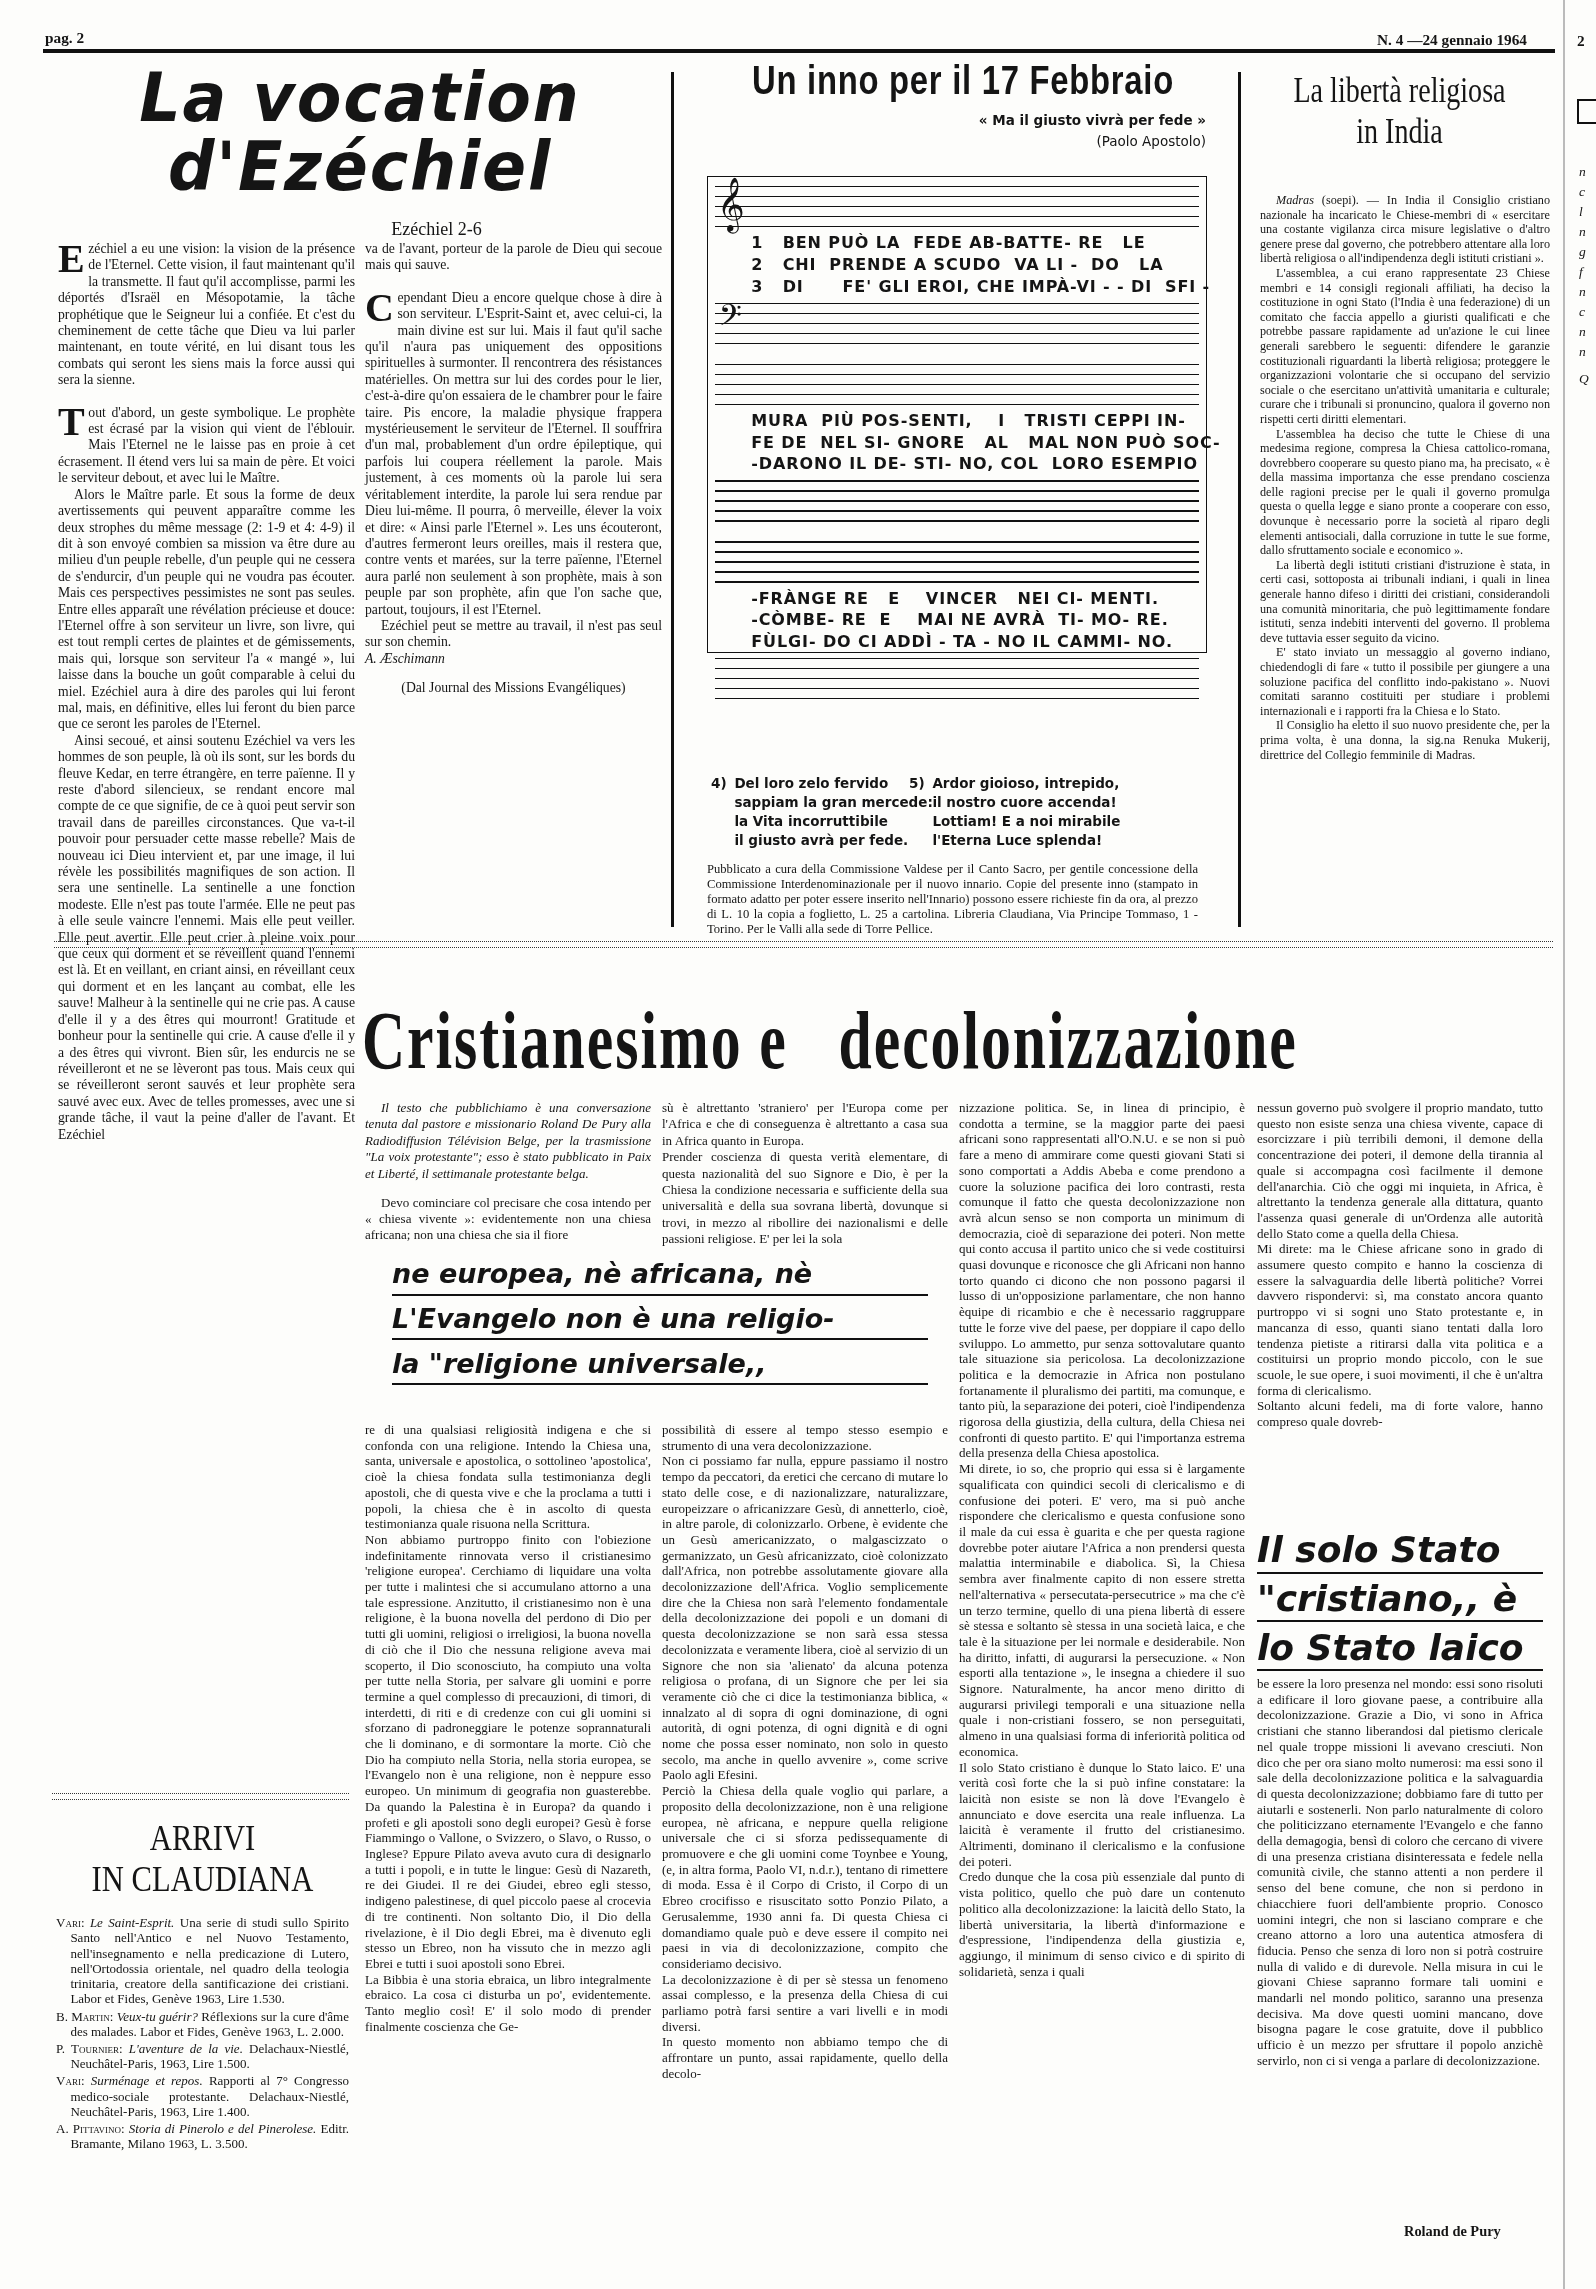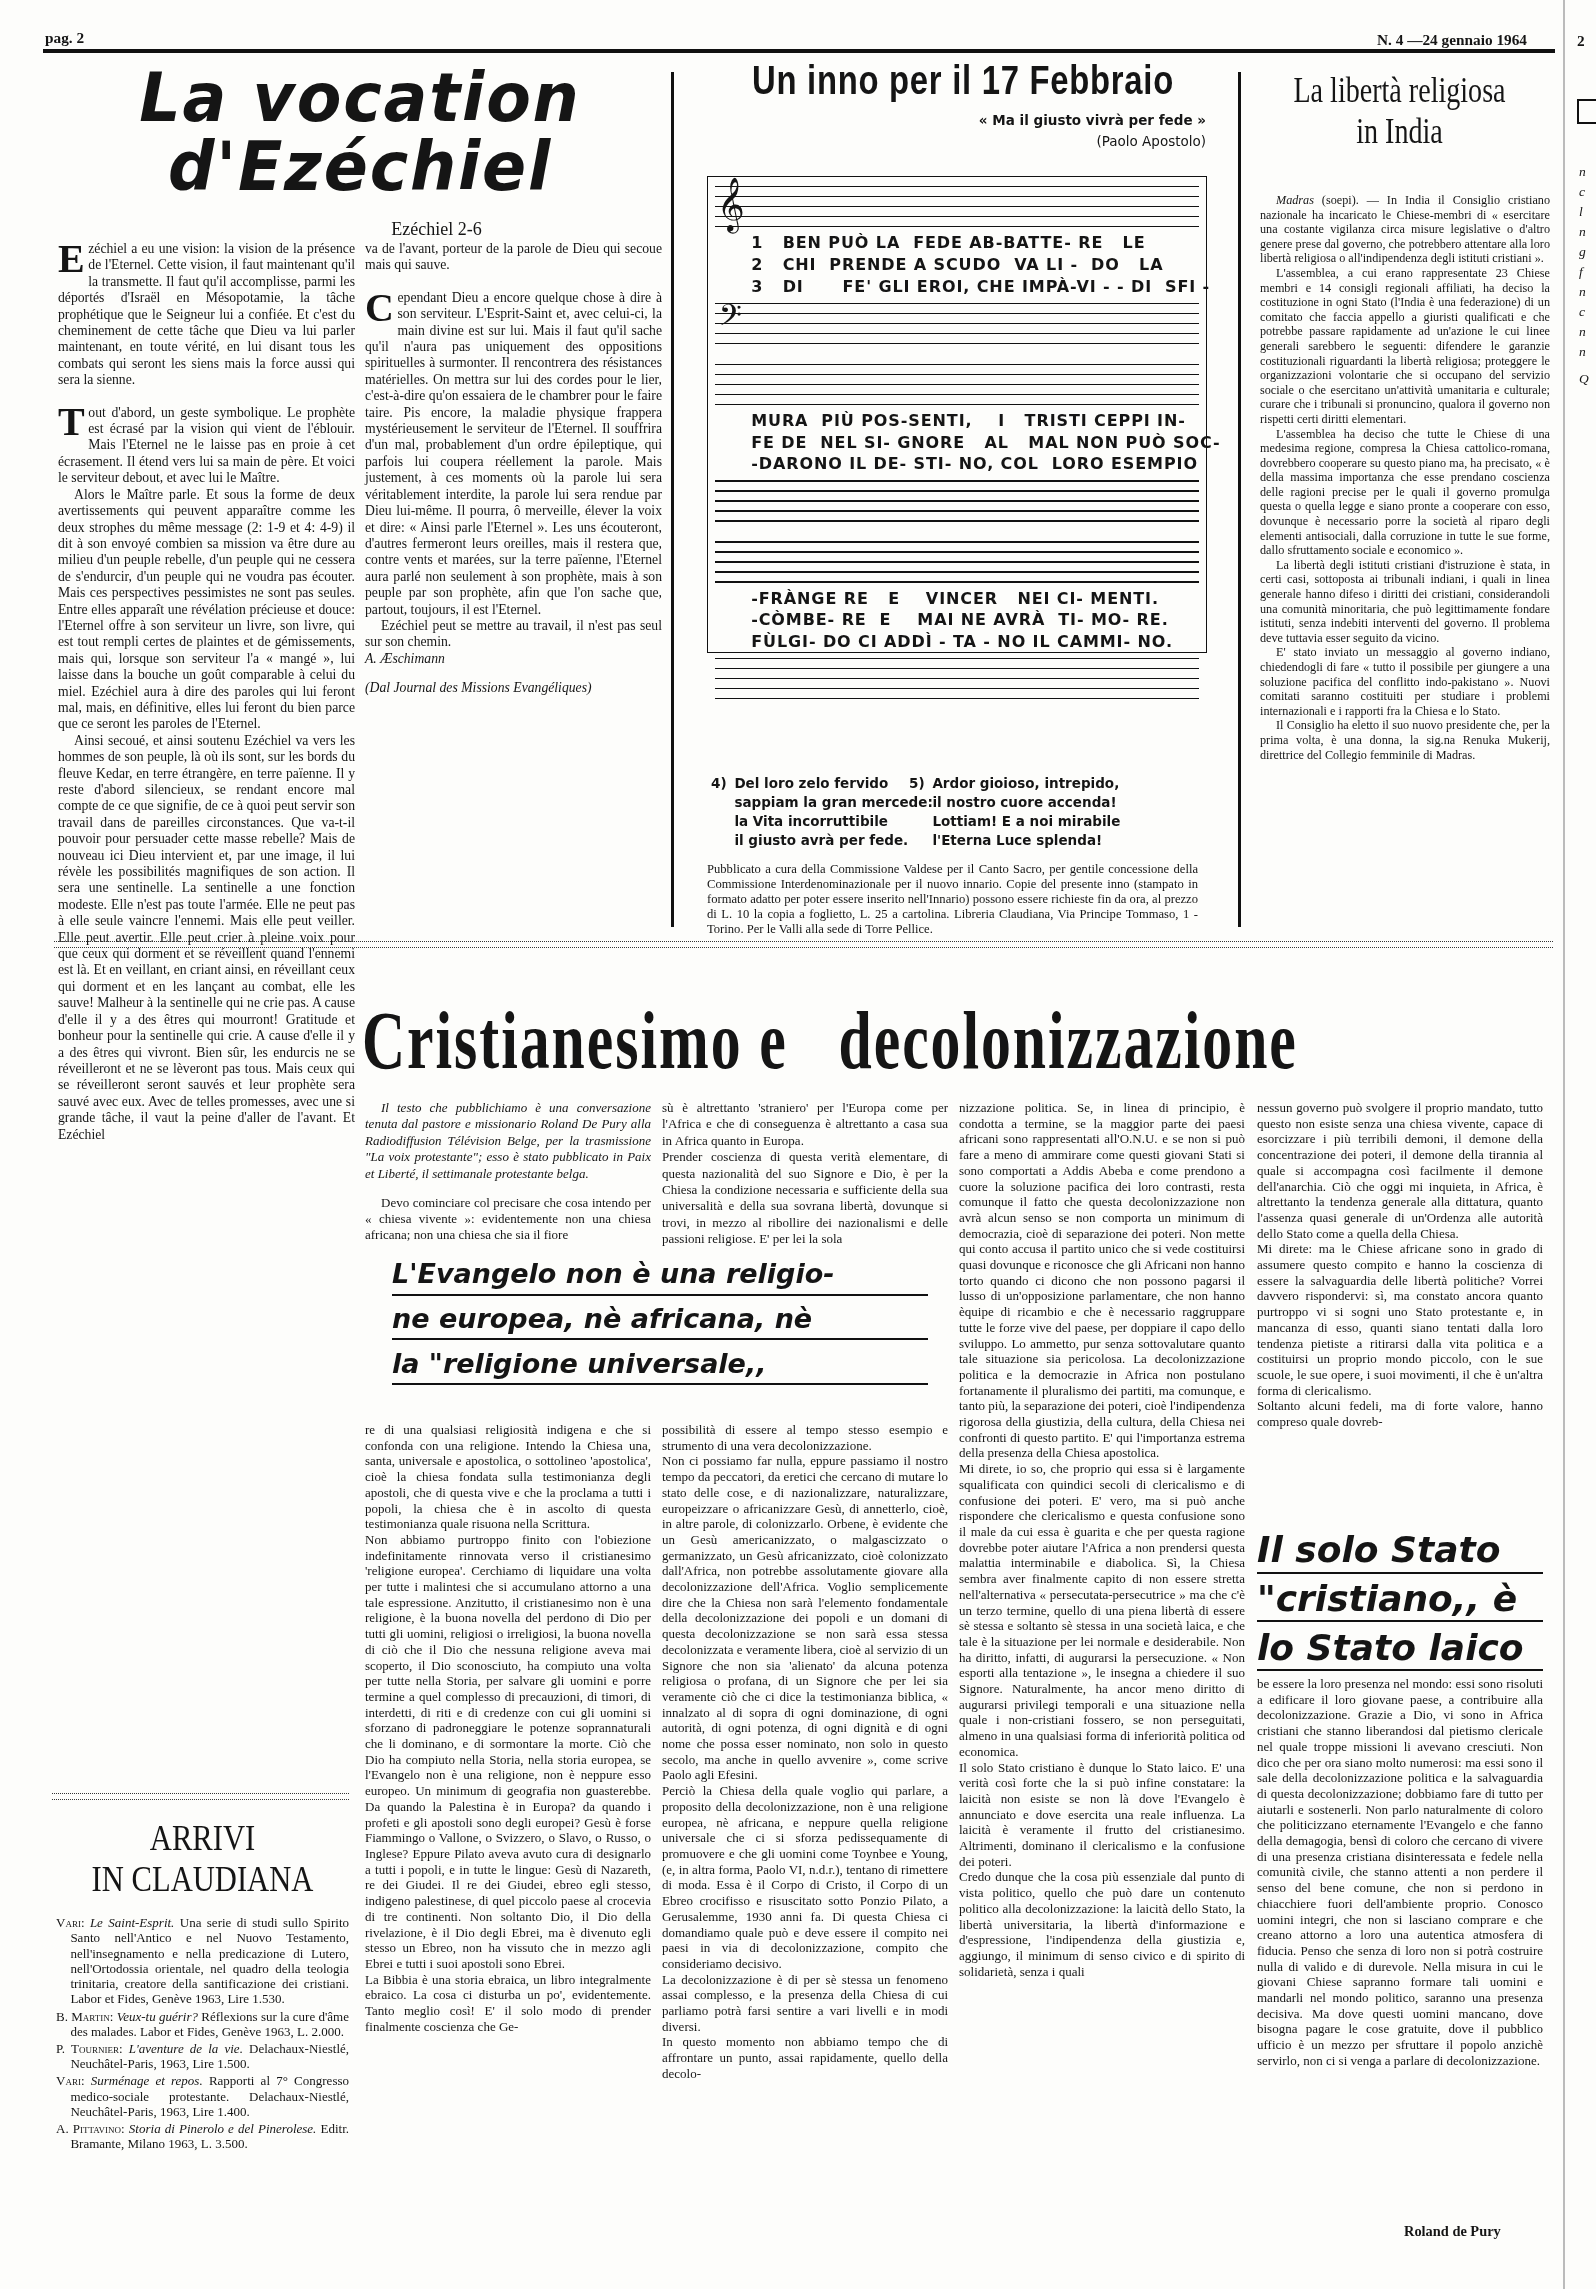--- a/index.html
+++ b/index.html
@@ -51,21 +51,21 @@
   <p class="noind" style="margin-top:16px;"><span class="dropcap">T</span><span>out d'abord, un geste symbolique. Le prophète est écrasé par la vision qui vient de l'éblouir. Mais l'Eternel ne le laisse pas en proie à cet écrasement. Il étend vers lui sa main de père. Et voici le serviteur debout, et avec lui le Maître.</span></p>
   <p>Alors le Maître parle. Et sous la forme de deux avertissements qui peuvent apparaître comme les deux strophes du même message (2: 1-9 et 4: 4-9) il dit à son envoyé combien sa mission va être dure au milieu d'un peuple rebelle, d'un peuple qui ne cessera de s'endurcir, d'un peuple qui ne voudra pas écouter. Mais ces perspectives pessimistes ne sont pas seules. Entre elles apparaît une révélation précieuse et douce: l'Eternel offre à son serviteur un livre, son livre, qui est tout rempli certes de plaintes et de gémissements, mais qui, lorsque son serviteur l'a « mangé », lui laisse dans la bouche un goût comparable à celui du miel. Ezéchiel aura à dire des paroles qui lui feront mal, mais, en définitive, elles lui feront du bien parce que ce seront les paroles de l'Eternel.</p>
   <p>Ainsi secoué, et ainsi soutenu Ezéchiel va vers les hommes de son peuple, là où ils sont, sur les bords du fleuve Kedar, en terre étrangère, en terre païenne. Il y reste d'abord silencieux, se rendant encore mal compte de ce que signifie, de ce à quoi peut servir son travail dans de pareilles circonstances. Que va-t-il pouvoir pour persuader cette masse rebelle? Mais de nouveau ici Dieu intervient et, par une image, il lui révèle les possibilités magnifiques de son action. Il sera une sentinelle. La sentinelle a une fonction modeste. Elle n'est pas toute l'armée. Elle ne peut pas à elle seule vaincre l'ennemi. Mais elle peut veiller. Elle peut avertir. Elle peut crier à pleine voix pour que ceux qui dorment et se réveillent quand l'ennemi est là. Et en veillant, en criant ainsi, en réveillant ceux qui dorment et en les lançant au combat, elle les sauve! Malheur à la sentinelle qui ne crie pas. A cause d'elle il y a des êtres qui mourront! Gratitude et bonheur pour la sentinelle qui crie. A cause d'elle il y a des êtres qui vivront. Bien sûr, les endurcis ne se réveilleront et ne se lèveront pas tous. Mais ceux qui se réveilleront seront sauvés et leur prophète sera sauvé avec eux. Avec de telles promesses, avec une si grande tâche, il vaut la peine d'aller de l'avant. Et Ezéchiel</p>
 </div>
 
 <div class="abs col" style="left:365px;top:241px;width:297px;">
   <p class="noind">va de l'avant, porteur de la parole de Dieu qui secoue mais qui sauve.</p>
   <p class="noind" style="margin-top:16px;"><span class="dropcap">C</span><span>ependant Dieu a encore quelque chose à dire à son serviteur. L'Esprit-Saint et, avec celui-ci, la main divine est sur lui. Mais il faut qu'il sache qu'il n'aura pas uniquement des oppositions spirituelles à surmonter. Il rencontrera des résistances matérielles. On mettra sur lui des cordes pour le lier, c'est-à-dire qu'on essaiera de le chambrer pour le faire taire. Pis encore, la maladie physique frappera mystérieusement le serviteur de l'Eternel. Il souffrira d'un mal, probablement d'un ordre épileptique, qui parfois lui coupera réellement la parole. Mais justement, à ces moments où la parole lui sera véritablement interdite, la parole lui sera rendue par Dieu lui-même. Il pourra, ô merveille, élever la voix et dire: « Ainsi parle l'Eternel ». Les uns écouteront, d'autres fermeront leurs oreilles, mais il restera que, contre vents et marées, sur la terre païenne, l'Eternel aura parlé non seulement à son prophète, mais à son peuple par son prophète, afin que l'on sache que, partout, toujours, il est l'Eternel.</span></p>
   <p>Ezéchiel peut se mettre au travail, il n'est pas seul sur son chemin.</p>
   <div style="text-align:left;font-style:italic;margin-right:36px;">A. Æschimann</div>
-  <div style="margin-top:12.6px;font-style:italic;">(Dal Journal des Missions Evangéliques)</div>
+  <div style="text-align:center;margin-top:12.6px;">(Dal Journal des Missions Evangéliques)</div>
 </div>
 
 <div class="abs vrule" style="left:671px;top:72px;height:855px;"></div>
 
 <div class="abs" style="left:702px;top:58px;width:522px;">
   <div class="h-inno">Un inno per il 17 Febbraio</div>
   <div style="text-align:right;font-family:'DejaVu Sans',sans-serif;font-weight:bold;font-size:13.5px;margin-top:9px;margin-right:18px;">« Ma il giusto vivrà per fede »</div>
   <div style="text-align:right;font-family:'DejaVu Sans',sans-serif;font-size:13.5px;margin-top:5.4px;margin-right:18px;">(Paolo Apostolo)</div>
 </div>
 
@@ -161,22 +161,22 @@
 </div>
 
 <div class="abs col" style="left:365px;top:1100px;width:286px;font-size:13px;">
   <p class="italic-intro">Il testo che pubblichiamo è una conversazione tenuta dal pastore e missionario Roland De Pury alla Radiodiffusion Télévision Belge, per la trasmissione "La voix protestante"; esso è stato pubblicato in Paix et Liberté, il settimanale protestante belga.</p>
   <p style="margin-top:12.6px;">Devo cominciare col precisare che cosa intendo per « chiesa vivente »: evidentemente non una chiesa africana; non una chiesa che sia il fiore</p>
 </div>
 <div class="abs col" style="left:662px;top:1100px;width:286px;font-size:13px;white-space:pre-line;">sù è altrettanto 'straniero' per l'Europa come per l'Africa e che di conseguenza è altrettanto a casa sua in Africa quanto in Europa.
    Prender coscienza di questa verità elementare, di questa nazionalità del suo Signore e Dio, è per la Chiesa la condizione necessaria e sufficiente della sua universalità e della sua sovrana libertà, dovunque si trovi, in mezzo al ribollire dei nazionalismi e delle passioni religiose. E' per lei la sola</div>
 
 <div class="abs h-sub" style="left:392px;top:1258px;width:536px;">
+  <div class="ln">ne europea, nè africana, nè</div>
   <div class="ln">L'Evangelo non è una religio-</div>
-  <div class="ln">ne europea, nè africana, nè</div>
   <div class="ln">la "religione universale,,</div>
 </div>
 
 <div class="abs col" style="left:365px;top:1422px;width:286px;font-size:13px;line-height:15.7px;white-space:pre-line;">re di una qualsiasi religiosità indigena e che si confonda con una religione. Intendo la Chiesa una, santa, universale e apostolica, o sottolineo 'apostolica', cioè la chiesa fondata sulla testimonianza degli apostoli, che di questa vive e che la proclama a tutti i popoli, la chiesa che è in ascolto di questa testimonianza quale risuona nella Scrittura.
    Non abbiamo purtroppo finito con l'obiezione indefinitamente rinnovata verso il cristianesimo 'religione europea'. Cerchiamo di liquidare una volta per tutte i malintesi che si accumulano attorno a una tale espressione. Anzitutto, il cristianesimo non è una religione, è la buona novella del perdono di Dio per tutti gli uomini, religiosi o irreligiosi, la buona novella di ciò che il Dio che nessuna religione aveva mai scoperto, il Dio sconosciuto, ha compiuto una volta per tutte nella Storia, per salvare gli uomini e porre termine a quel complesso di precauzioni, di timori, di interdetti, di riti e di credenze con cui gli uomini si sforzano di padroneggiare le potenze soprannaturali che li dominano, e di sormontare la morte. Ciò che Dio ha compiuto nella Storia, nella storia europea, se l'Evangelo non è una religione, non è neppure esso europeo. Un minimum di geografia non guasterebbe. Da quando la Palestina è in Europa? da quando i profeti e gli apostoli sono degli europei? Gesù è forse Fiammingo o Vallone, o Svizzero, o Slavo, o Russo, o Inglese? Eppure Pilato aveva avuto cura di designarlo a tutti i popoli, e in tutte le lingue: Gesù di Nazareth, re dei Giudei. Il re dei Giudei, ebreo egli stesso, indigeno palestinese, di quel piccolo paese al crocevia di tre continenti. Non soltanto Dio, il Dio della rivelazione, è il Dio degli Ebrei, ma è divenuto egli stesso un Ebreo, non ha vissuto che in mezzo agli Ebrei e tutti i suoi apostoli sono Ebrei.
    La Bibbia è una storia ebraica, un libro integralmente ebraico. La cosa ci disturba un po', evidentemente. Tanto meglio così! E' il solo modo di prender finalmente coscienza che Ge-</div>
 <div class="abs col" style="left:662px;top:1422px;width:286px;font-size:13px;line-height:15.7px;white-space:pre-line;">possibilità di essere al tempo stesso esempio e strumento di una vera decolonizzazione.
    Non ci possiamo far nulla, eppure passiamo il nostro tempo da peccatori, da eretici che cercano di mutare lo stato delle cose, e di nazionalizzare, naturalizzare, europeizzare o africanizzare Gesù, di annetterlo, cioè, in altre parole, di colonizzarlo. Orbene, è evidente che un Gesù americanizzato, o malgascizzato o germanizzato, un Gesù africanizzato, cioè colonizzato dall'Africa, non potrebbe assolutamente giovare alla decolonizzazione dell'Africa. Voglio semplicemente dire che la Chiesa non sarà l'elemento fondamentale della decolonizzazione dei popoli e un domani di questa decolonizzazione se non sarà essa stessa decolonizzata e veramente libera, cioè al servizio di un Signore che non sia 'alienato' da alcuna potenza religiosa o profana, di un Signore che per lei sia veramente ciò che ci dice la testimonianza biblica, « innalzato al di sopra di ogni dominazione, di ogni autorità, di ogni potenza, di ogni dignità e di ogni nome che possa esser nominato, non solo in questo secolo, ma anche in quello avvenire », come scrive Paolo agli Efesini.
    Perciò la Chiesa della quale voglio qui parlare, a proposito della decolonizzazione, non è una religione europea, nè africana, e neppure quella religione universale che ci si sforza pedissequamente di promuovere e che gli uomini come Toynbee e Young, (e, in altra forma, Paolo VI, n.d.r.), tentano di rimettere di moda. Essa è il Corpo di Cristo, il Corpo di un Ebreo crocifisso e risuscitato sotto Ponzio Pilato, a Gerusalemme, 1930 anni fa. Di questa Chiesa ci domandiamo quale può e deve essere il compito nei paesi in via di decolonizzazione, compito che consideriamo decisivo.
    La decolonizzazione è di per sè stessa un fenomeno assai complesso, e la presenza della Chiesa di cui parliamo potrà farsi sentire a vari livelli e in modi diversi.

